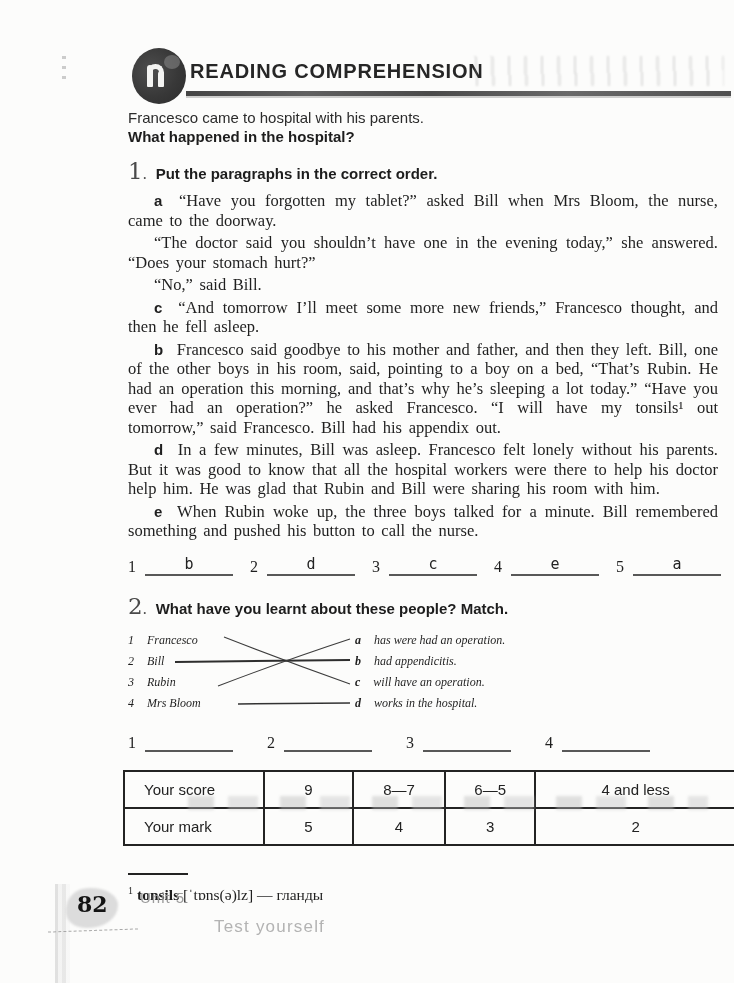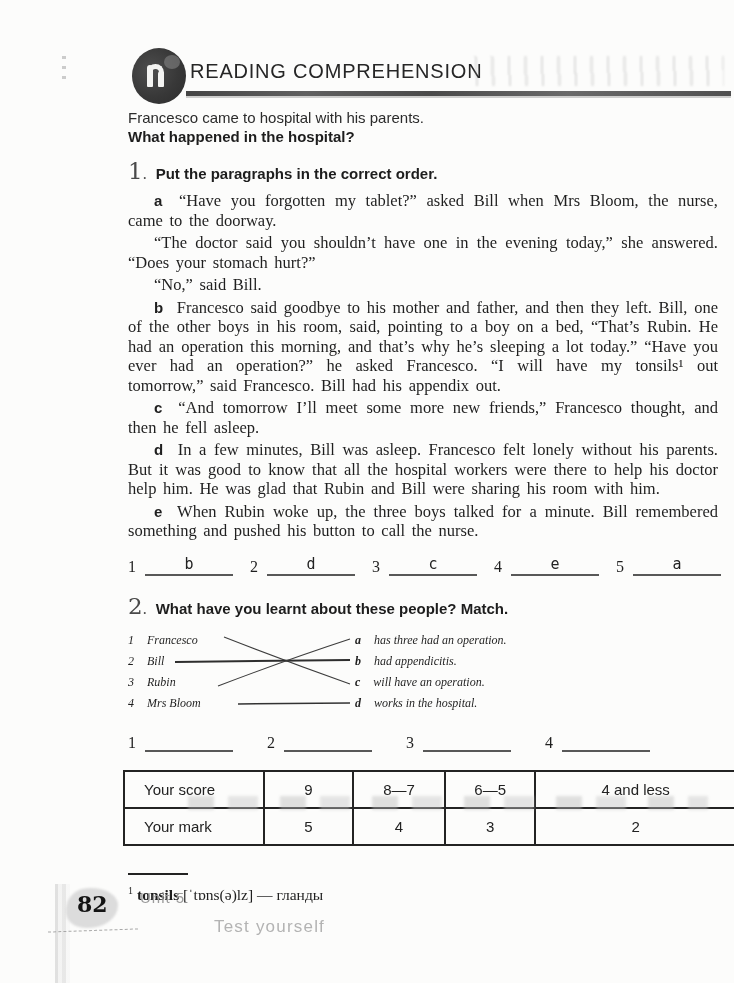--- a/index.html
+++ b/index.html
@@ -11,21 +11,21 @@
          background:radial-gradient(circle at 35% 40%, #4e4e4e 0%, #383838 55%, #2c2c2c 100%);}
   .badge .shine{position:absolute;right:6px;top:7px;width:16px;height:14px;border-radius:50%;
          background:#8a8a8a;opacity:.55;}
   .badge .glyph{position:absolute;left:14px;top:15px;width:22px;height:24px;}
   .badge .bar{position:absolute;bottom:0;width:6px;background:#f4f4f2;border-radius:3px 3px 1px 1px;}
   .badge .bar.b1{left:1px;height:22px;}
   .badge .bar.b2{left:12px;height:16px;}
   .badge .arch{position:absolute;left:1px;top:1px;width:17px;height:10px;border:5px solid #f4f4f2;
          border-bottom:none;border-radius:10px 10px 0 0;box-sizing:border-box;}
   .hdr-title{position:absolute;left:190px;top:60px;font-family:"Liberation Sans",sans-serif;
-         font-weight:normal;font-size:20px;letter-spacing:.8px;color:#262626;}
+         font-weight:bold;font-size:20px;letter-spacing:.8px;color:#262626;}
   .hdr-rule{position:absolute;left:186px;top:91px;width:545px;height:5px;
          background:linear-gradient(90deg,#454545,#606060 22%,#4a4a4a 45%,#6a6a6a 70%,#505050 100%);
          box-shadow:0 2px 0 rgba(120,120,120,.35);}
   .hdr-noise{position:absolute;left:462px;top:56px;width:262px;height:30px;opacity:.30;
          background:repeating-linear-gradient(87deg,transparent 0 14px,#9a9a9a 14px 16px,transparent 16px 30px,#b5b5b5 30px 33px);
          filter:blur(1px);}
   .corner-noise{position:absolute;left:62px;top:56px;width:4px;height:26px;opacity:.5;
          background:repeating-linear-gradient(#9c9c9c 0 3px,transparent 3px 10px);}
 
   
@@ -123,27 +123,27 @@
 
     <div class="reading">
       <p class="para">
         <span class="plet">a</span>
         <span>“Have you forgotten my tablet?” asked Bill when Mrs Bloom, the nurse, came to the doorway.</span>
       </p>
       <p class="para cont">“The doctor said you shouldn’t have one in the evening today,” she answered. “Does your stomach hurt?”</p>
       <p class="para cont">“No,” said Bill.</p>
 
       <p class="para">
+        <span class="plet">c</span>
+        <span>“And tomorrow I’ll meet some more new friends,” Francesco thought, and then he fell asleep.</span>
+      </p>
+
+      <p class="para">
         <span class="plet">b</span>
         <span>Francesco said goodbye to his mother and father, and then they left. Bill, one of the other boys in his room, said, pointing to a boy on a bed, “That’s Rubin. He had an operation this morning, and that’s why he’s sleeping a lot today.” “Have you ever had an operation?” he asked Francesco. “I will have my tonsils¹ out tomorrow,” said Francesco. Bill had his appendix out.</span>
-      </p>
-
-      <p class="para">
-        <span class="plet">c</span>
-        <span>“And tomorrow I’ll meet some more new friends,” Francesco thought, and then he fell asleep.</span>
       </p>
 
       <p class="para">
         <span class="plet">d</span>
         <span>In a few minutes, Bill was asleep. Francesco felt lonely without his parents. But it was good to know that all the hospital workers were there to help his doctor help him. He was glad that Rubin and Bill were sharing his room with him.</span>
       </p>
 
       <p class="para">
         <span class="plet">e</span>
         <span>When Rubin woke up, the three boys talked for a minute. Bill remembered something and pushed his button to call the nurse.</span>
@@ -192,21 +192,21 @@
         <span class="mnum">3</span>
         <span>Rubin</span>
       </div>
       <div class="mrow" style="top:63px;">
         <span class="mnum">4</span>
         <span>Mrs Bloom</span>
       </div>
 
       <div class="rrow" style="top:0;">
         <span class="rlet">a</span>
-        <span>has three had an operation.</span>
+        <span>has were had an operation.</span>
       </div>
       <div class="rrow" style="top:21px;">
         <span class="rlet">b</span>
         <span>had appendicitis.</span>
       </div>
       <div class="rrow" style="top:63px;">
         <span class="rlet">d</span>
         <span>works in the hospital.</span>
       </div>
       <div class="rrow" style="top:42px;">

